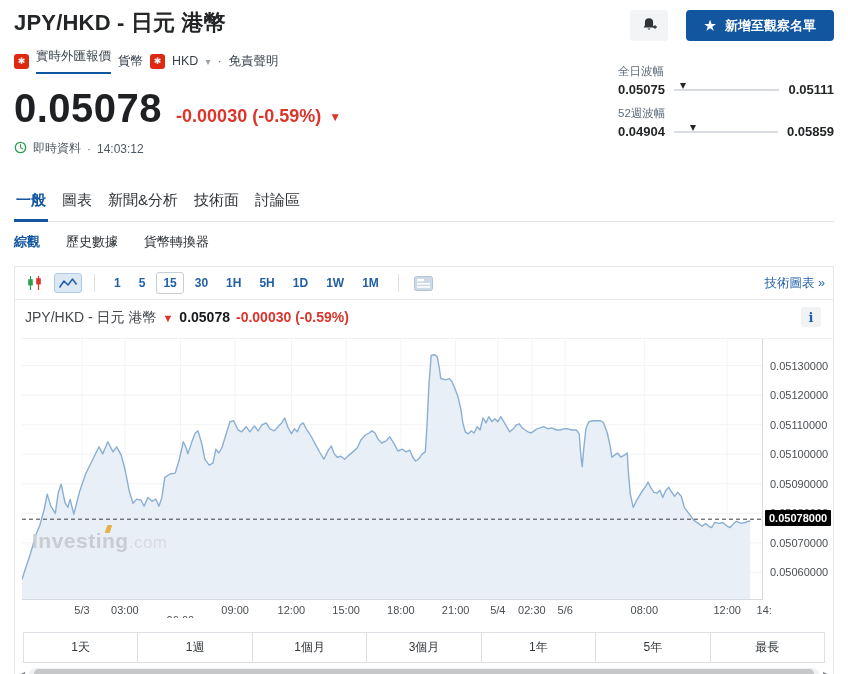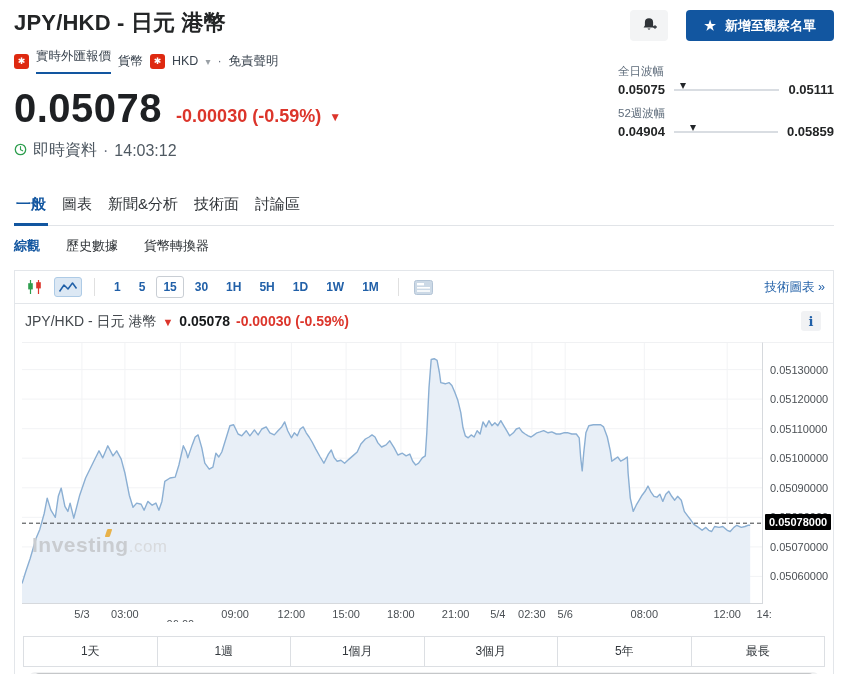--- a/index.html
+++ b/index.html
@@ -22,21 +22,21 @@
   .flag{width:15px;height:15px;background:#de2910;border-radius:3px;color:#fff;font-size:9px;
     display:inline-flex;align-items:center;justify-content:center;flex:0 0 auto;}
   .realtime-link{color:#39434e;border-bottom:2px solid #1256a0;padding-bottom:7px;cursor:pointer;}
   .chev{color:#9aa0a6;font-size:10px;}
   .dot-sep{color:#6b7280;}
   
   .price-row{display:flex;align-items:baseline;gap:14px;margin-top:12px;}
   .big-price{font-size:40px;font-weight:700;color:#1e2023;letter-spacing:.5px;}
   .price-change{font-size:18px;font-weight:700;color:#dc352b;display:flex;align-items:center;gap:8px;}
   .price-change .dn{font-size:12px;}
-  .realtime-row{margin-top:9px;font-size:16px;color:#4f5962;display:flex;gap:6px;align-items:center;}
+  .realtime-row{margin-top:9px;font-size:12px;color:#4f5962;display:flex;gap:6px;align-items:center;}
   
   .ranges{position:absolute;right:14px;top:64px;width:216px;}
   .range-group{margin-bottom:9px;}
   .range-label{font-size:11.5px;color:#5d6b7a;margin-bottom:3px;}
   .range-row{display:flex;align-items:center;gap:9px;font-size:13px;font-weight:700;color:#232526;}
   .range-track{flex:1;height:2px;background:#d9dde2;position:relative;}
   .range-marker{position:absolute;top:-6px;width:0;height:0;margin-left:-3px;
     border-left:3.5px solid transparent;border-right:3.5px solid transparent;border-top:6px solid #23262a;}
   
   .tabs{display:flex;gap:12px;margin-top:28px;border-bottom:1px solid #e1e4e8;}
@@ -282,20 +282,21 @@
           <div class="x-tick" style="left: 705.22px;">12:00</div>
           <div class="x-tick" style="left: 742.22px;">14:</div>
         </div>
     </div>
 
     <div class="range-nav" id="rangenav">
         <div class="range-cell">1天</div>
         <div class="range-cell">1週</div>
         <div class="range-cell">1個月</div>
         <div class="range-cell">3個月</div>
+        <div class="range-cell">1年</div>
         <div class="range-cell">5年</div>
         <div class="range-cell">最長</div>
       </div>
 
     <div class="hscroll">
       <span class="sb-arrow">◀</span>
       <span class="sb-track">
           <span class="sb-thumb"></span>
         </span>
       <span class="sb-arrow">▶</span>

